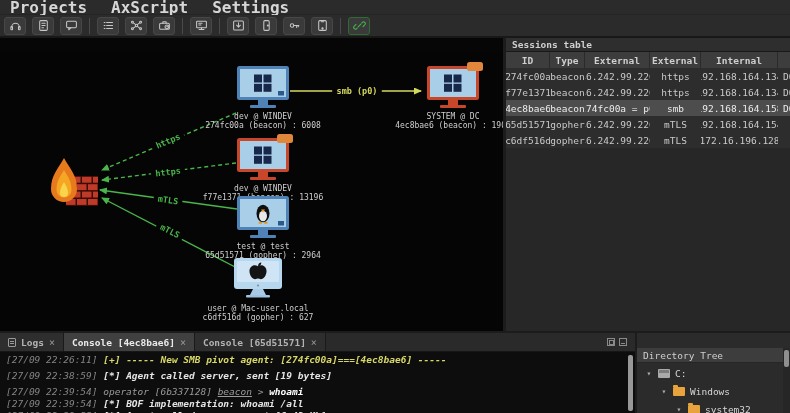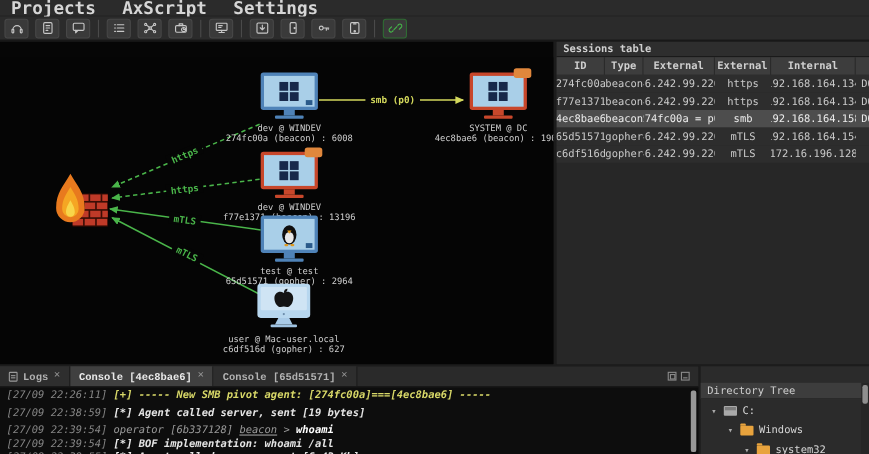--- a/index.html
+++ b/index.html
@@ -40,21 +40,21 @@
   .thead { display:flex; height:16px; background:#3d3d3d; font-weight:bold; color:#cfcfcf; }
   .thead .cell { border-right:1px solid #2a2a2a; }
   .cell { display:flex; align-items:center; justify-content:center; height:16px; overflow:hidden; white-space:nowrap; flex:none; }
   .trow { display:flex; height:16px; background:#2d2d2d; cursor:pointer; }
   .trow.sel { background:#4d4d4d; color:#ececec; }
   .cell.left { justify-content:flex-start; padding-left:5px; }
 
   
   #console-panel { position:absolute; left:0; top:333px; width:635px; height:80px; background:#0d0d0d; }
   #tabbar { position:absolute; left:0; top:0; width:635px; height:19px; background:#2a2a2a;
-    display:flex; align-items:flex-end; border-bottom:1px solid #161616;font-family:Liberation Mono, monospace; }
+    display:flex; align-items:flex-end; border-bottom:1px solid #161616; }
   .tab { height:18px; display:flex; align-items:center; gap:5px; padding:0 8px; background:#2e2e2e;
     border-right:1px solid #1a1a1a; font-size:9.5px; font-weight:bold; color:#b3b3b3; cursor:pointer; }
   .tab.active { background:#404040; color:#eaeaea; }
   .tab .close { color:#969696; font-size:10px; font-weight:normal; }
   .tab .ticon { width:8px; height:9px; border:1px solid #9a9a9a; border-radius:1px; position:relative; }
   .tab .ticon::after { content:""; position:absolute; left:1px; top:2px; width:4px; height:1px;
     background:#9a9a9a; box-shadow:0 2px 0 #9a9a9a; }
   #console { position:absolute; left:6px; top:21px; width:616px; height:59px; overflow:hidden;
     font-size:9.5px; line-height:12px; white-space:pre;font-style:italic; }
   .cline.gap { margin-top:4px; }

